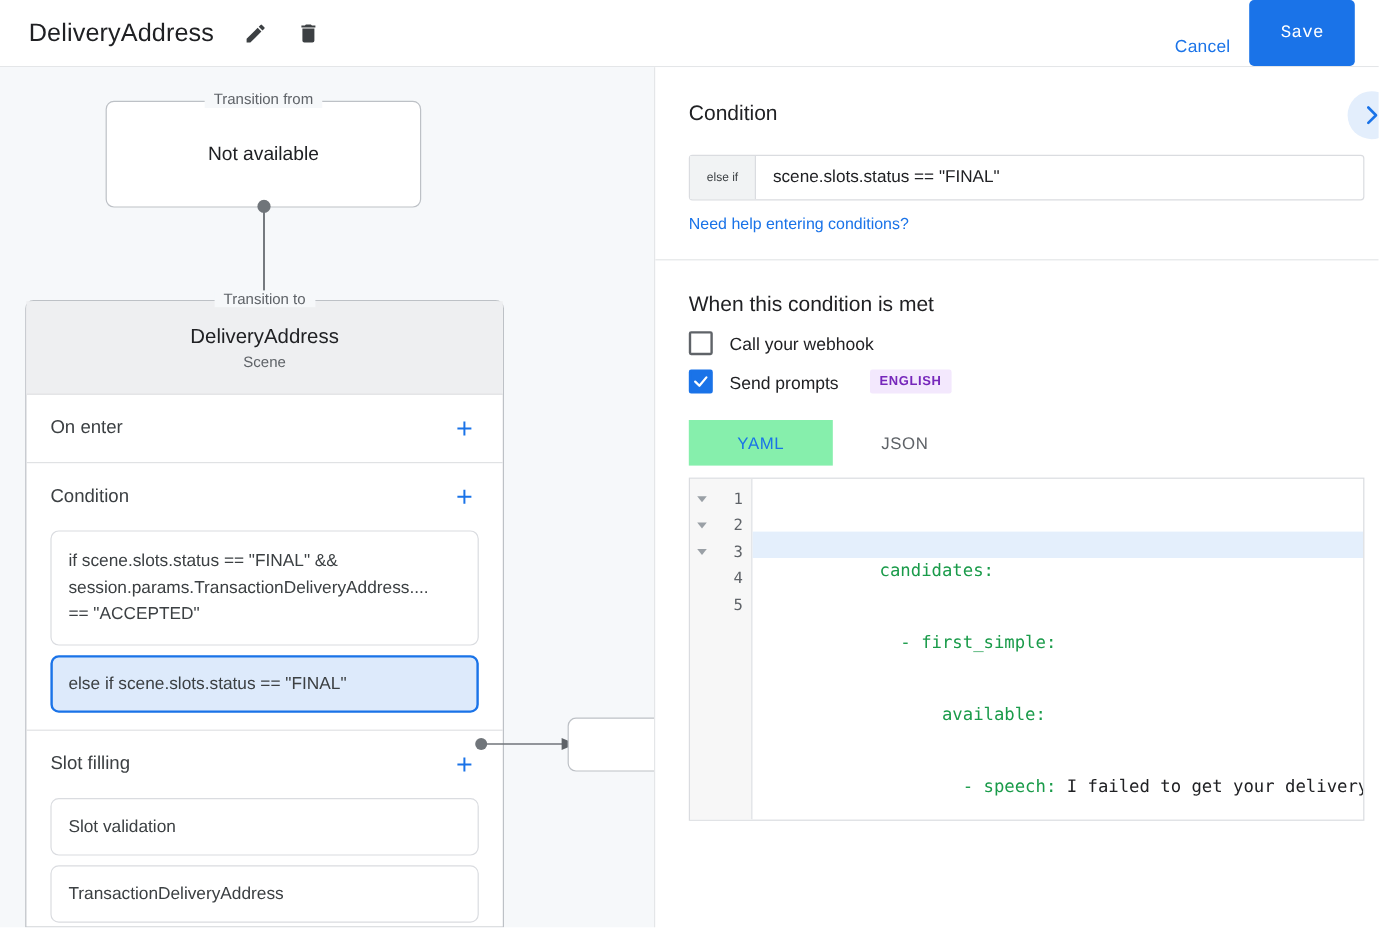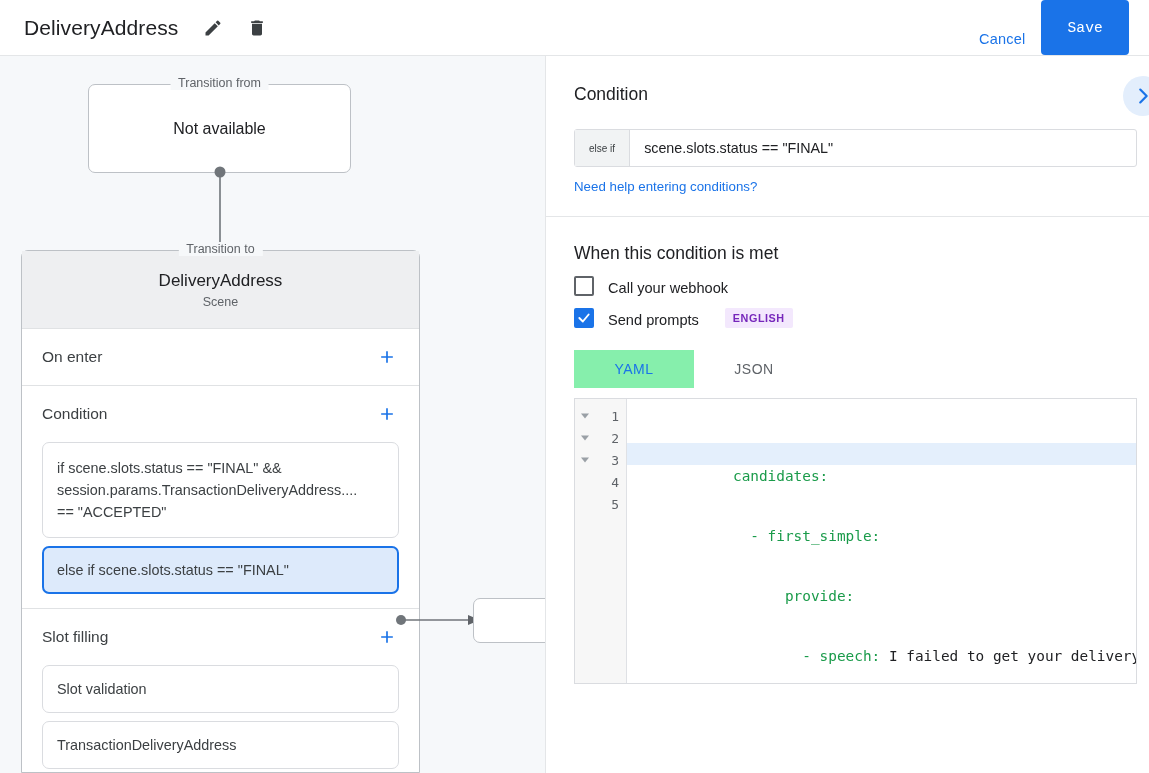--- a/index.html
+++ b/index.html
@@ -372,21 +372,21 @@
           </div>
         </div>
         <div class="code">
           <div class="cline hl">
             <span class="k">candidates:</span>
           </div>
           <div class="cline">
             <span class="k">  - first_simple:</span>
           </div>
           <div class="cline">
-            <span class="k">      provide:</span>
+            <span class="k">      available:</span>
           </div>
           <div class="cline">
             <span class="k">        - speech:</span><span class="s"> I failed to get your delivery address</span>
           </div>
           
         </div>
       </div>
     </div>
   </div>
 </div>

